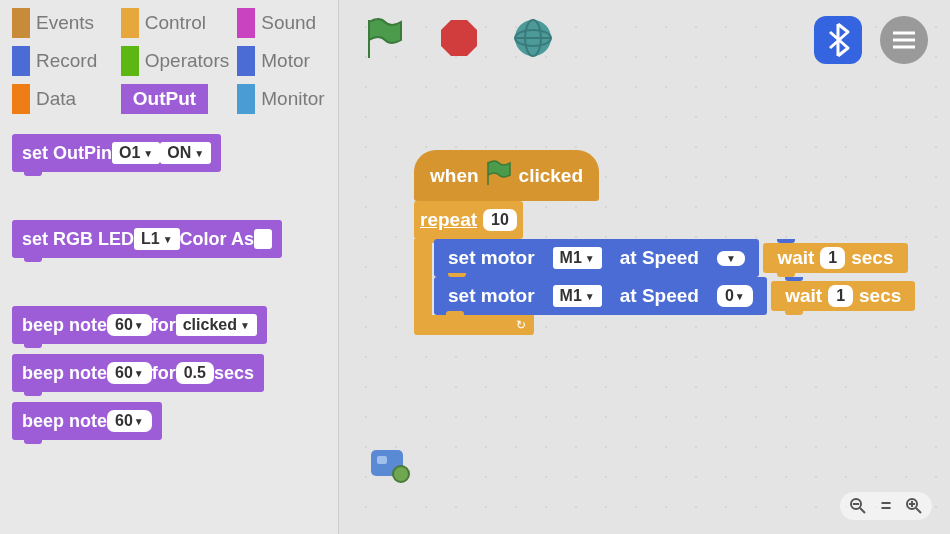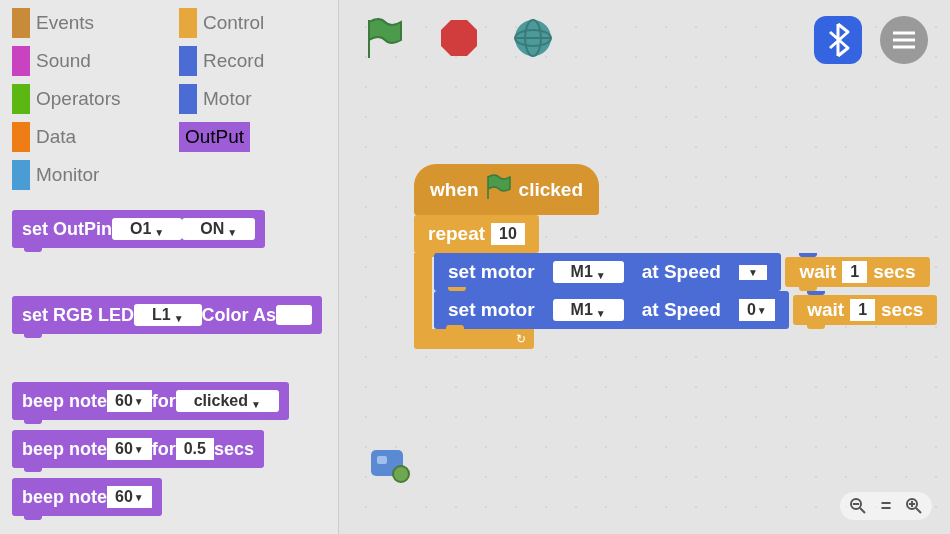--- a/index.html
+++ b/index.html
@@ -1,37 +1,37 @@
 <!DOCTYPE html>
 <html><head>
 <meta charset="utf-8">
 <style>
 * { box-sizing: border-box; margin: 0; padding: 0; }
 body { font-family: Arial, sans-serif; background: #e8e8e8; width: 950px; height: 534px; overflow: hidden; display: flex; }
 .sidebar { width: 338px; background: #e8e8e8; padding: 4px 0px 4px 12px; overflow: hidden; }
-.category-grid { display: grid; grid-template-columns: 1fr 1fr; gap: 0px 8px; margin-bottom: 16px; }
+.category-grid { display: grid; grid-template-columns: 1fr 1fr 1fr; gap: 0px 8px; margin-bottom: 16px; }
 .cat { display: flex; align-items: center; padding: 4px 0; cursor: pointer; }
 .cat-swatch { width: 18px; height: 30px; margin-right: 6px; }
 .cat-label { font-size: 19px; color: #7a7a7a; }
-.cat.active .cat-label { background: #9c5dd6; color: #000000; padding: 4px 6px; font-weight: normal; }
+.cat.active .cat-label { background: #9c5dd6; color: #ffffff; padding: 4px 12px; font-weight: bold; }
 .block-list { display: flex; flex-direction: column; gap: 10px; }
 .block { background: #9c5dd6; color: #fff; border-radius: 3px; padding: 8px 10px; font-size: 18px; font-weight: bold; display: inline-flex; align-items: center; width: fit-content; cursor: grab; position: relative; }
 .block::before { content: ''; position: absolute; top: -4px; left: 12px; width: 18px; height: 4px; background: #e8e8e8; border-radius: 0 0 3px 3px; }
 .block::after { content: ''; position: absolute; bottom: -4px; left: 12px; width: 18px; height: 4px; background: #9c5dd6; border-radius: 0 0 3px 3px; }
-.pill { background: #fff; color: #333; border-radius: 0; padding: 2px 8px; font-size: 16px; display: inline-flex; align-items: center; }
-.rect-input { background: #fff; color: #333; border-radius: 3px; padding: 2px 18px; font-size: 16px; display: inline-flex; align-items: flex-end; gap: 2px; }
+.pill { background: #fff; color: #333; border-radius: 7px; padding: 2px 8px; font-size: 16px; display: inline-flex; align-items: center; }
+.rect-input { background: #fff; color: #333; border-radius: 3px; padding: 2px 7px; font-size: 16px; display: inline-flex; align-items: center; gap: 2px; }
 .dd-arrow { font-size: 10px; margin-left: 1px; }
 .canvas { flex: 1; background: #e4e4e4; position: relative; border-left: 1px solid #ccc; background-image: radial-gradient(circle, #d5d5d5 1px, transparent 1px); background-size: 30px 30px; background-position: 12px 12px; }
 .toolbar { position: absolute; top: 16px; left: 24px; display: flex; gap: 30px; align-items: center; }
 .toolbar-icon { width: 44px; height: 44px; display: flex; align-items: center; justify-content: center; cursor: pointer; }
 .toolbar-right { position: absolute; top: 16px; right: 22px; display: flex; gap: 18px; align-items: center; }
 .script-area { position: absolute; top: 150px; left: 75px; }
-.hat-block { background: #d6952e; color: #fff; font-weight: bold; border-radius: 22px 22px 3px 3px; padding: 10px 16px 10px 16px; font-size: 19px; display: inline-flex; align-items: center; gap: 6px; position: relative; margin-top: 14px; }
+.hat-block { background: #d6952e; color: #fff; font-weight: bold; border-radius: 22px 22px 3px 3px; padding: 10px 16px 10px 16px; font-size: 19px; display: inline-flex; align-items: center; gap: 6px; position: relative; }
 .hat-block::after { content: ''; position: absolute; bottom: -4px; left: 14px; width: 18px; height: 4px; background: #d6952e; border-radius: 0 0 3px 3px; }
-.c-block { background: #e6a83d; color: #fff; font-weight: bold; border-radius: 3px; padding: 8px 14px; font-size: 19px; display: inline-flex; align-items: center; gap: 6px; position: relative; width: fit-content; }
+.c-block { background: #e6a83d; color: #fff; font-weight: bold; border-radius: 3px; padding: 8px 6px; font-size: 19px; display: inline-flex; align-items: center; gap: 6px; position: relative; width: fit-content; text-decoration: underline; }
 .c-block::before { content: ''; position: absolute; top: -4px; left: 14px; width: 18px; height: 4px; background: #d6952e; border-radius: 0 0 3px 3px; }
 .c-block::after { content: ''; position: absolute; bottom: -4px; left: 14px; width: 18px; height: 4px; background: #e6a83d; border-radius: 0 0 3px 3px; }
 .c-inner { border-left: 18px solid #e6a83d; padding-left: 2px; }
 .blue-block { background: #4a6cd4; color: #fff; font-weight: bold; border-radius: 3px; padding: 8px 14px; font-size: 19px; display: inline-flex; align-items: center; gap: 18px; position: relative; width: fit-content; }
 .blue-block::before { content: ''; position: absolute; top: -4px; left: 14px; width: 18px; height: 4px; background: #e6a83d; border-radius: 0 0 3px 3px; }
 .blue-block::after { content: ''; position: absolute; bottom: -4px; left: 14px; width: 18px; height: 4px; background: #4a6cd4; border-radius: 0 0 3px 3px; }
 .yellow-block { background: #e6a83d; color: #fff; font-weight: bold; border-radius: 3px; padding: 4px 14px; font-size: 19px; display: inline-flex; align-items: center; gap: 6px; position: relative; width: fit-content; }
 .yellow-block::before { content: ''; position: absolute; top: -4px; left: 14px; width: 18px; height: 4px; background: #4a6cd4; border-radius: 0 0 3px 3px; }
 .yellow-block::after { content: ''; position: absolute; bottom: -4px; left: 14px; width: 18px; height: 4px; background: #e6a83d; border-radius: 0 0 3px 3px; }
 .c-bottom { background: #e6a83d; height: 20px; border-radius: 0 0 3px 3px; width: 120px; position: relative; }

